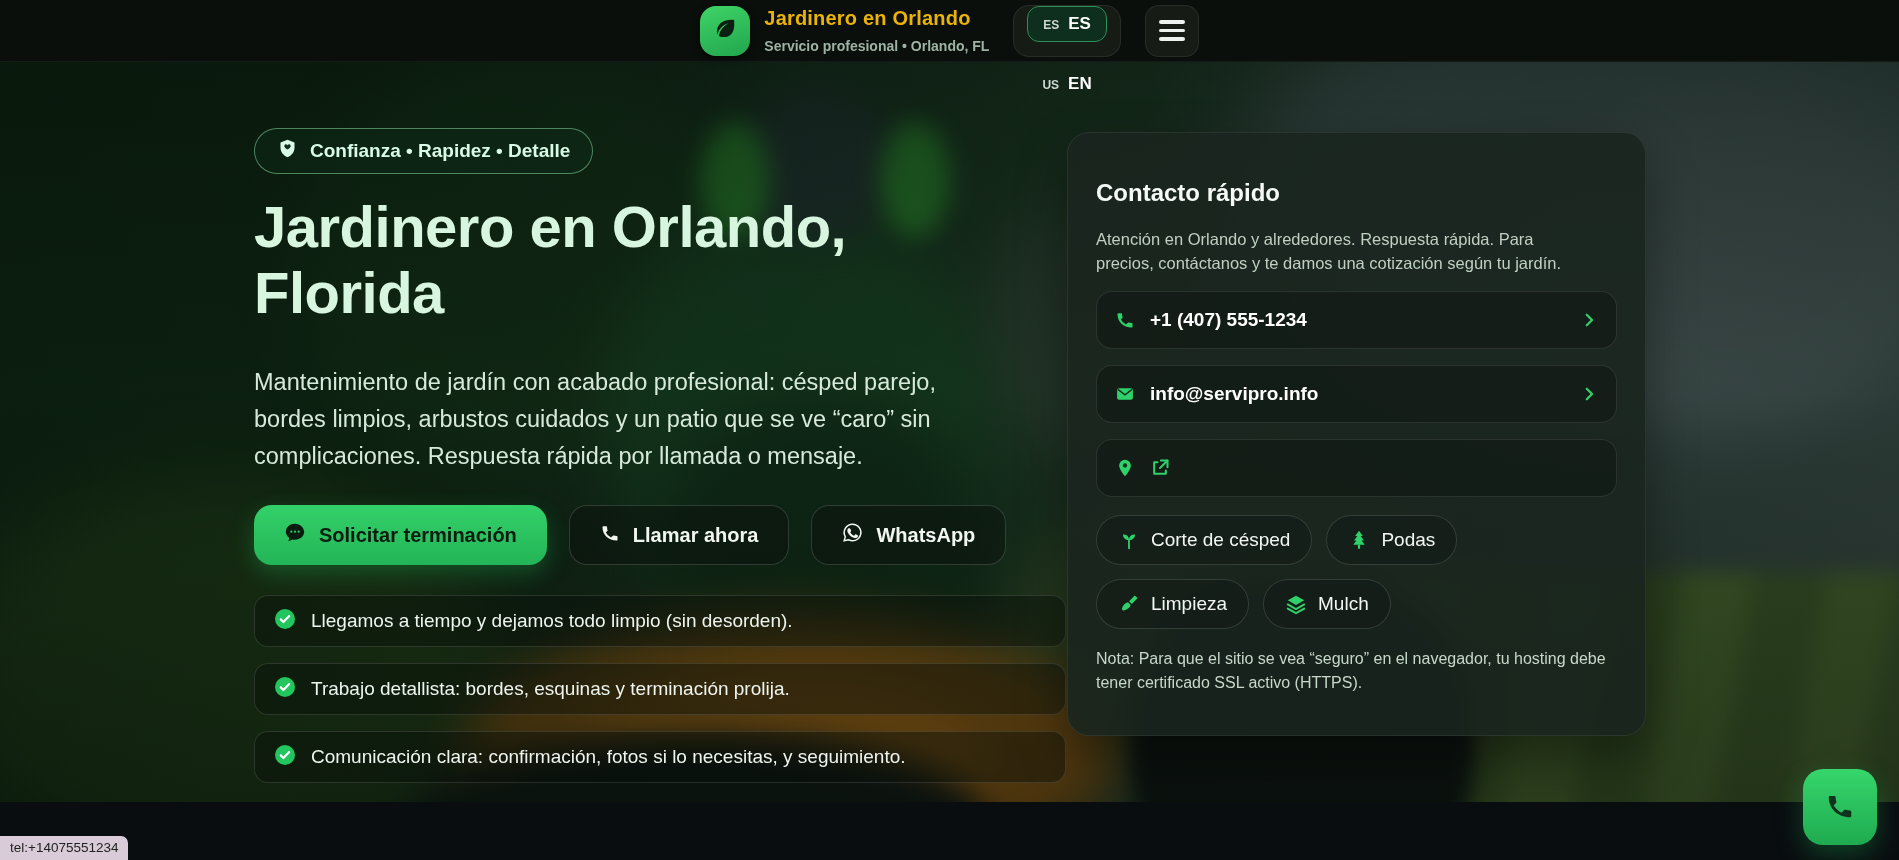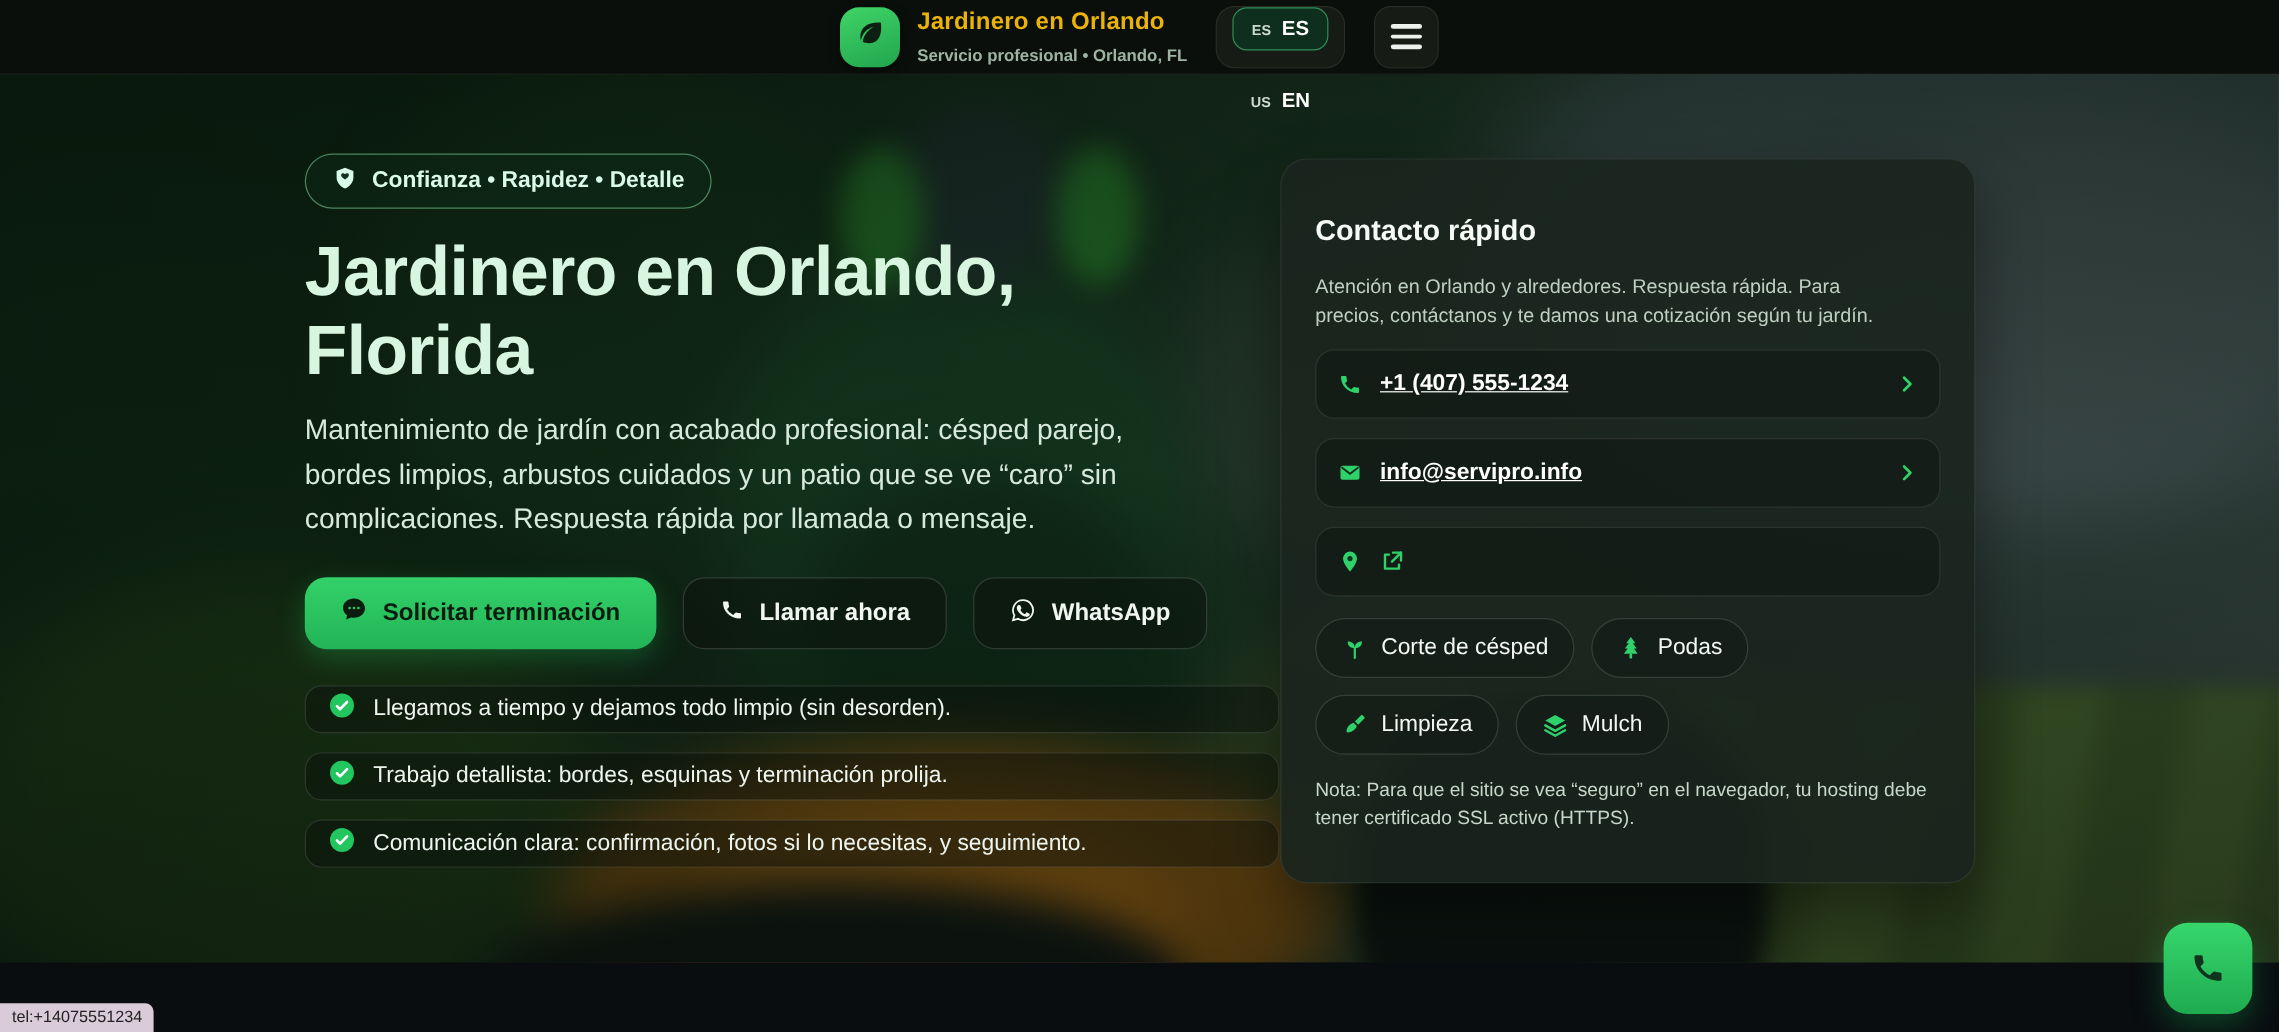--- a/index.html
+++ b/index.html
@@ -90,59 +90,59 @@
     display:inline-flex; align-items:center; gap:12px; height:46px; padding:0 22px;
     border-radius:24px; border:1.5px solid rgba(141,233,170,.5);
     background:rgba(13,42,24,.45);
     color:#d9fbe5; font-size:19px; font-weight:bold;
   }
   .hero-title {
     margin:20px 0 0; font-size:58px; line-height:66px; font-weight:bold;
     color:#d8f6df; letter-spacing:-.5px;
   }
   .hero-desc {
-    margin:14px 0 0; width:700px; font-size:23.5px; line-height:37px; color:#d7e9da;
+    margin:38px 0 0; width:700px; font-size:23.5px; line-height:37px; color:#d7e9da;
   }
   .cta-row { margin-top:30px; display:flex; gap:22px; }
   .btn {
     height:60px; border-radius:18px; display:inline-flex; align-items:center; gap:13px;
     font-family:"Liberation Sans", sans-serif;
     font-size:20px; font-weight:bold; padding:0 30px; cursor:pointer;
   }
   .btn-primary {
     background:linear-gradient(180deg,#33d169,#23b457); color:#0a1c10; border:none;
     box-shadow:0 8px 22px rgba(34,197,94,.28);
   }
   .btn-ghost {
     background:rgba(10,16,12,.45); color:#f2f6f2; border:1px solid rgba(255,255,255,.15);
   }
   .checklist { margin-top:30px; display:flex; flex-direction:column; gap:16px; width:812px; }
   .check-item {
-    height:40px; border-radius:14px; border:1px solid rgba(255,255,255,.12);
+    height:52px; border-radius:14px; border:1px solid rgba(255,255,255,.12);
     background:rgba(8,14,10,.42);
     display:flex; align-items:center; gap:14px; padding:0 18px;
     font-size:19px; color:#eef5ef;
   }
 
   
   .contact-card {
     position:absolute; left:1067px; top:70px; width:579px; z-index:6;
     border-radius:22px; background:rgba(26,37,30,.9);
     border:1px solid rgba(255,255,255,.07);
     padding:26px 28px 24px;
     box-shadow:0 22px 50px rgba(0,0,0,.38);
   }
   .card-title { font-size:24px; font-weight:bold; color:#f6faf7; }
   .card-desc { margin-top:12px; font-size:16.5px; line-height:24px; color:#bed0c2; width:470px; }
   .contact-row {
     margin-top:16px; height:58px; border-radius:16px;
     border:1px solid rgba(255,255,255,.1); background:rgba(14,22,17,.55);
     display:flex; align-items:center; gap:15px; padding:0 18px; cursor:pointer;
   }
-  .contact-label { font-size:19px; font-weight:bold; color:#ffffff; flex:1;text-decoration:underline; }
+  .contact-label { font-size:19px; font-weight:bold; color:#ffffff; flex:1; }
   .green-ic { color:#2fd26a; display:flex; align-items:center; }
   .chips { margin-top:18px; display:flex; flex-wrap:wrap; gap:14px; }
   .chip {
     height:50px; border-radius:25px; border:1px solid rgba(255,255,255,.14);
     background:rgba(16,24,19,.5);
     display:inline-flex; align-items:center; gap:11px; padding:0 21px;
     font-size:19px; font-weight:normal; color:#f3f7f3; cursor:pointer;
   }
   .card-note { margin-top:18px; font-size:16px; line-height:24px; color:#c5d8c9; }
 

